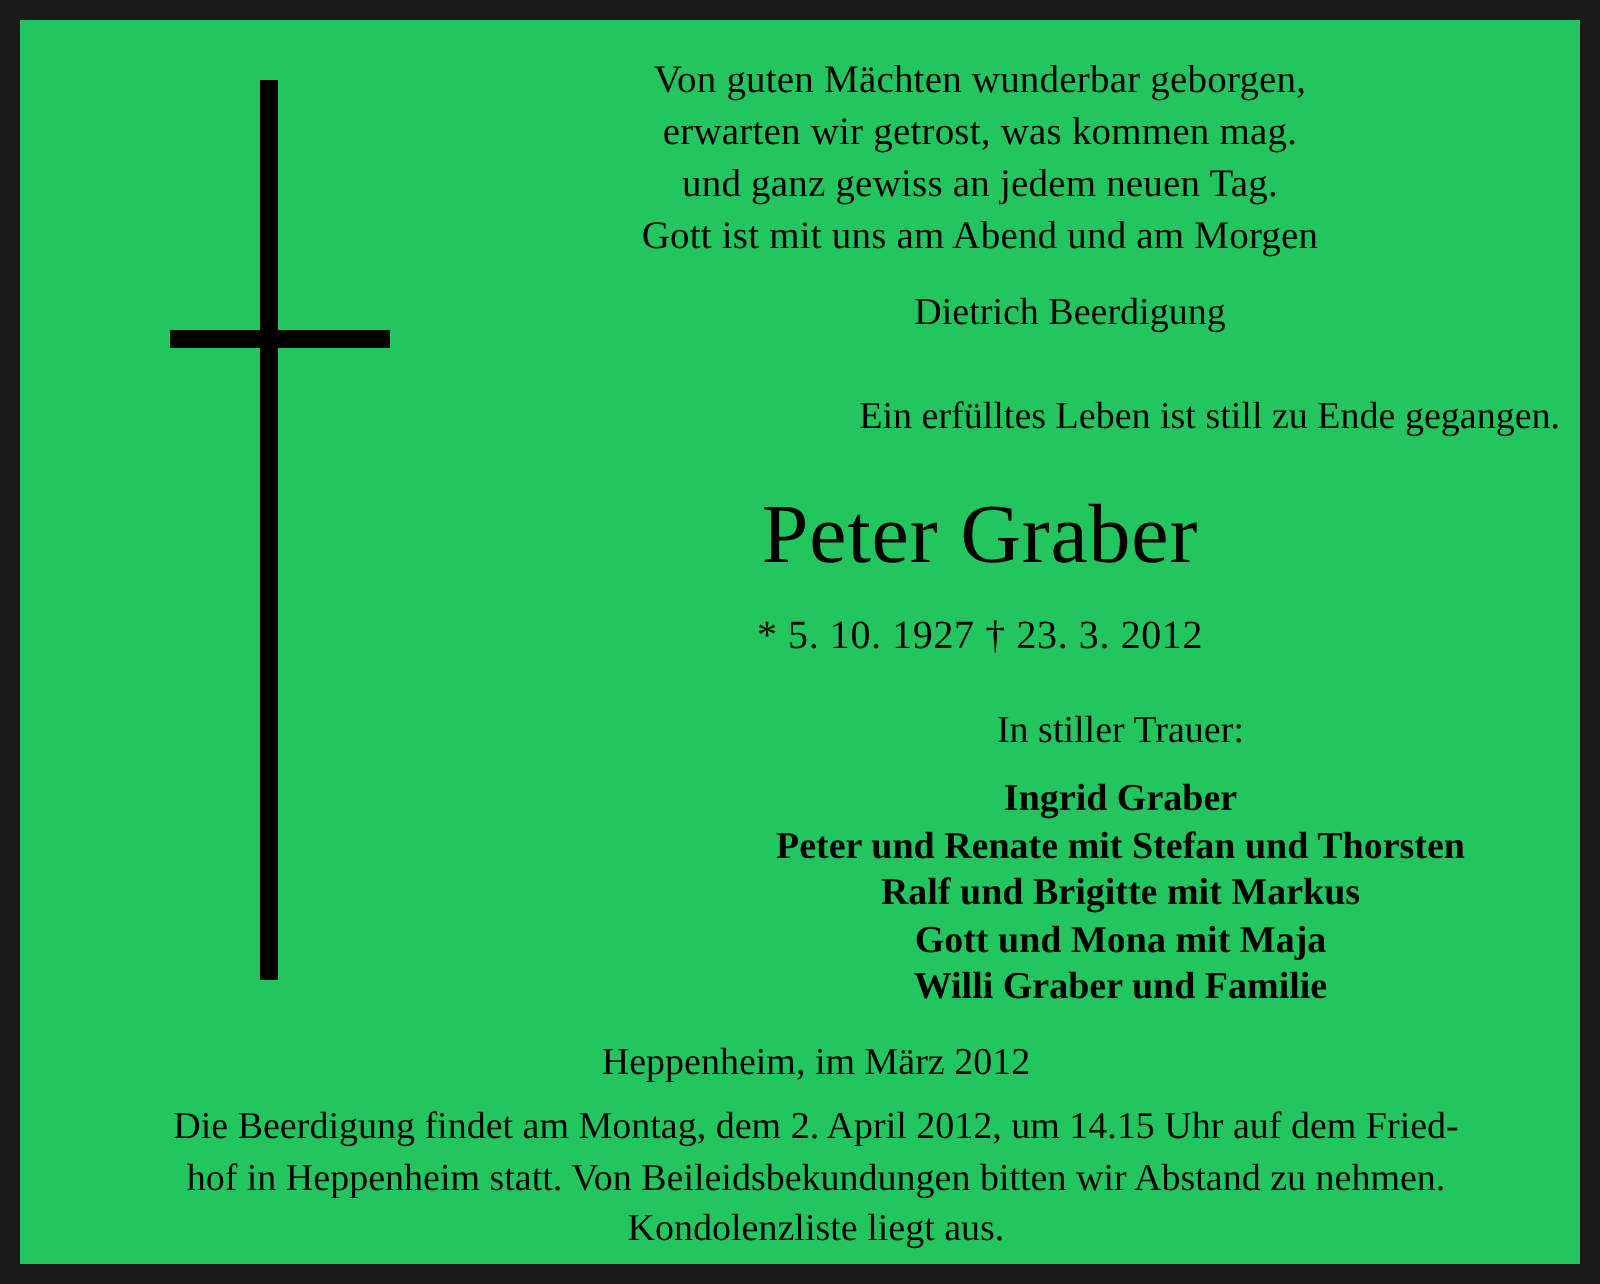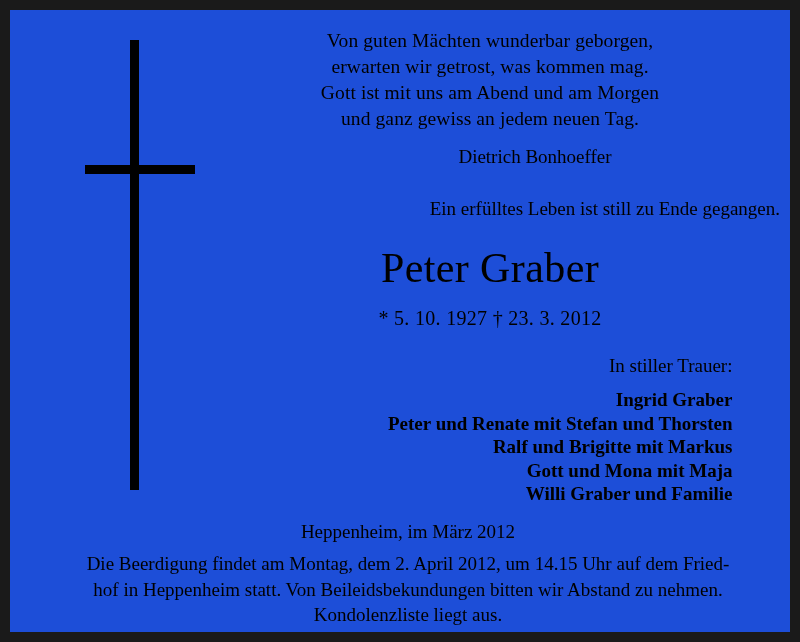--- a/index.html
+++ b/index.html
@@ -13,21 +13,21 @@
     font-family: "Liberation Serif", serif;
     color: #000000;
     overflow: hidden;
   }
   .obituary {
     position: relative;
     width: 800px;
     height: 642px;
     box-sizing: border-box;
     border: 10px solid #1a1a1a;
-    background: #1d4ed8;
+    background: #22c55e;
   }
   .inner {
     position: relative;
     width: 100%;
     height: 100%;
     box-sizing: border-box;
     padding: 0;
   }
 
   
@@ -94,21 +94,21 @@
     line-height: 28px;
     margin-top: 10px;
     letter-spacing: 0.3px;
   }
 
   
   .mourners {
     position: absolute;
     left: 378px;
     top: 342px;
-    text-align: right;
+    text-align: center;
   }
   .mourners-title {
     font-size: 19px;
     line-height: 27px;
   }
   .mourner {
     font-size: 19px;
     line-height: 23.5px;
     font-weight: bold;
     white-space: nowrap;
@@ -146,24 +146,24 @@
 
     <div class="cross">
       <div class="vbar"></div>
       <div class="hbar"></div>
     </div>
 
     <div class="content">
       <div class="verse">
         <span class="verse-line">Von guten Mächten wunderbar geborgen,</span>
         <span class="verse-line">erwarten wir getrost, was kommen mag.</span>
+        <span class="verse-line">und ganz gewiss an jedem neuen Tag.</span>
         <span class="verse-line">Gott ist mit uns am Abend und am Morgen</span>
-        <span class="verse-line">und ganz gewiss an jedem neuen Tag.</span>
       </div>
-      <div class="author">Dietrich Bonhoeffer</div>
+      <div class="author">Dietrich Beerdigung</div>
       <div class="intro">Ein erfülltes Leben ist still zu Ende gegangen.</div>
       <div class="name">Peter Graber</div>
       <div class="dates">* 5. 10. 1927     † 23. 3. 2012</div>
     </div>
 
     <div class="mourners">
       <div class="mourners-title">In stiller Trauer:</div>
       <div class="mourners-list">
         <div class="mourner">Ingrid Graber</div>
         <div class="mourner">Peter und Renate mit Stefan und Thorsten</div>

